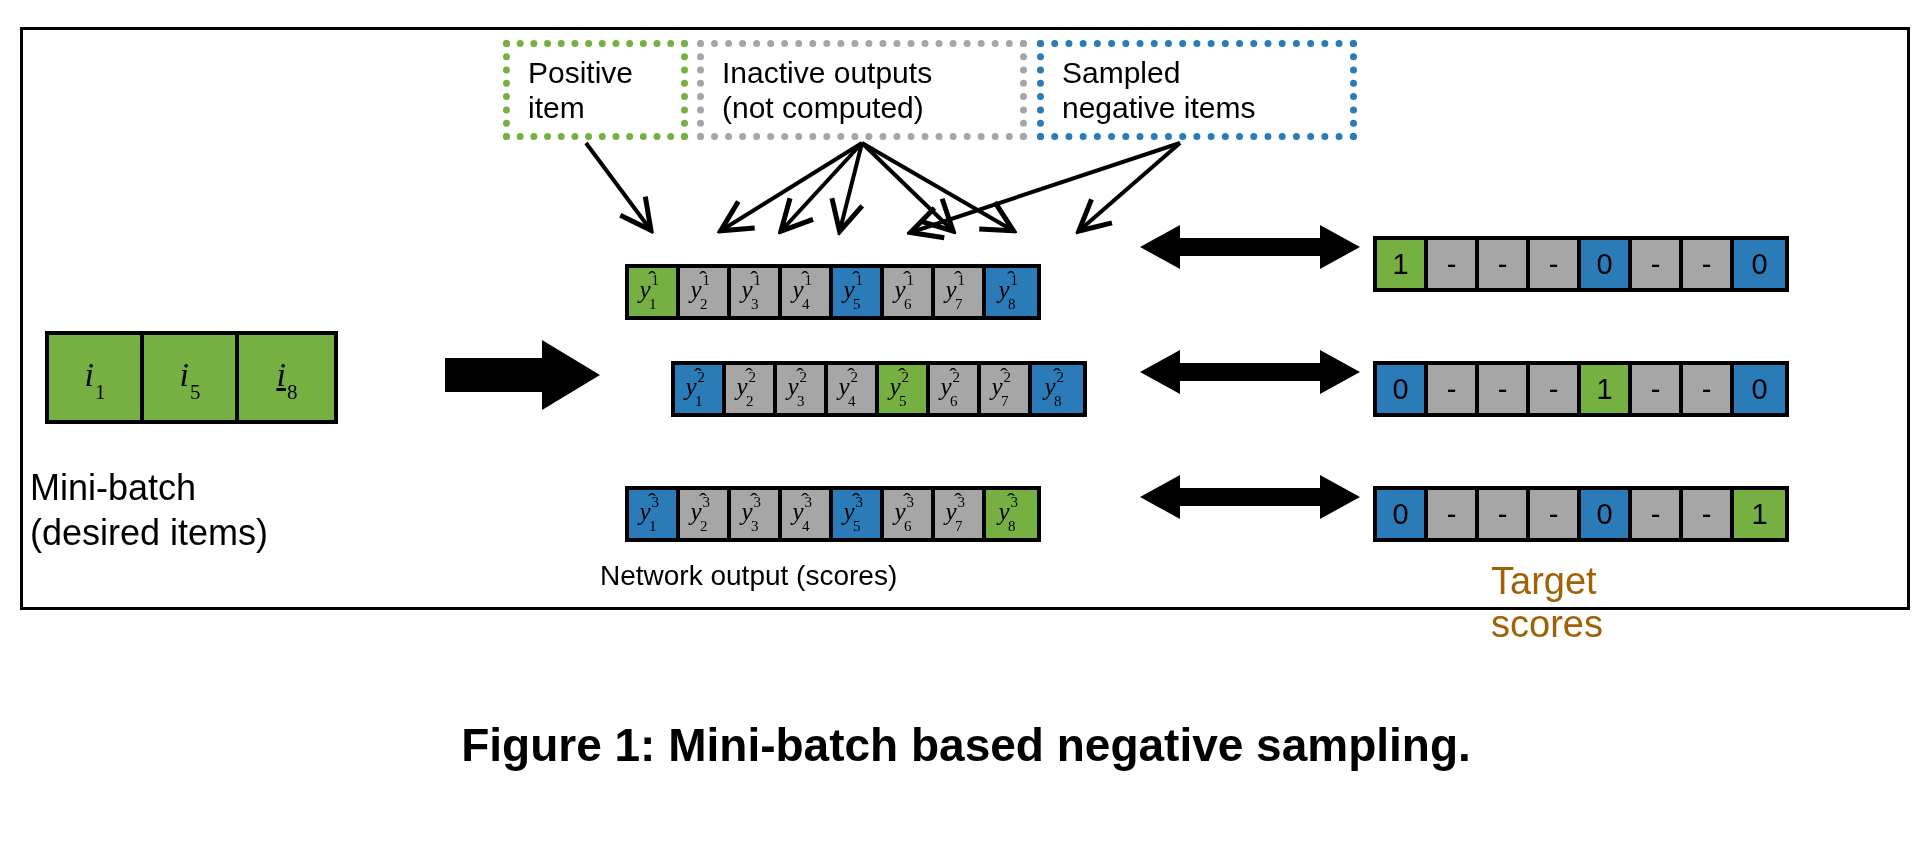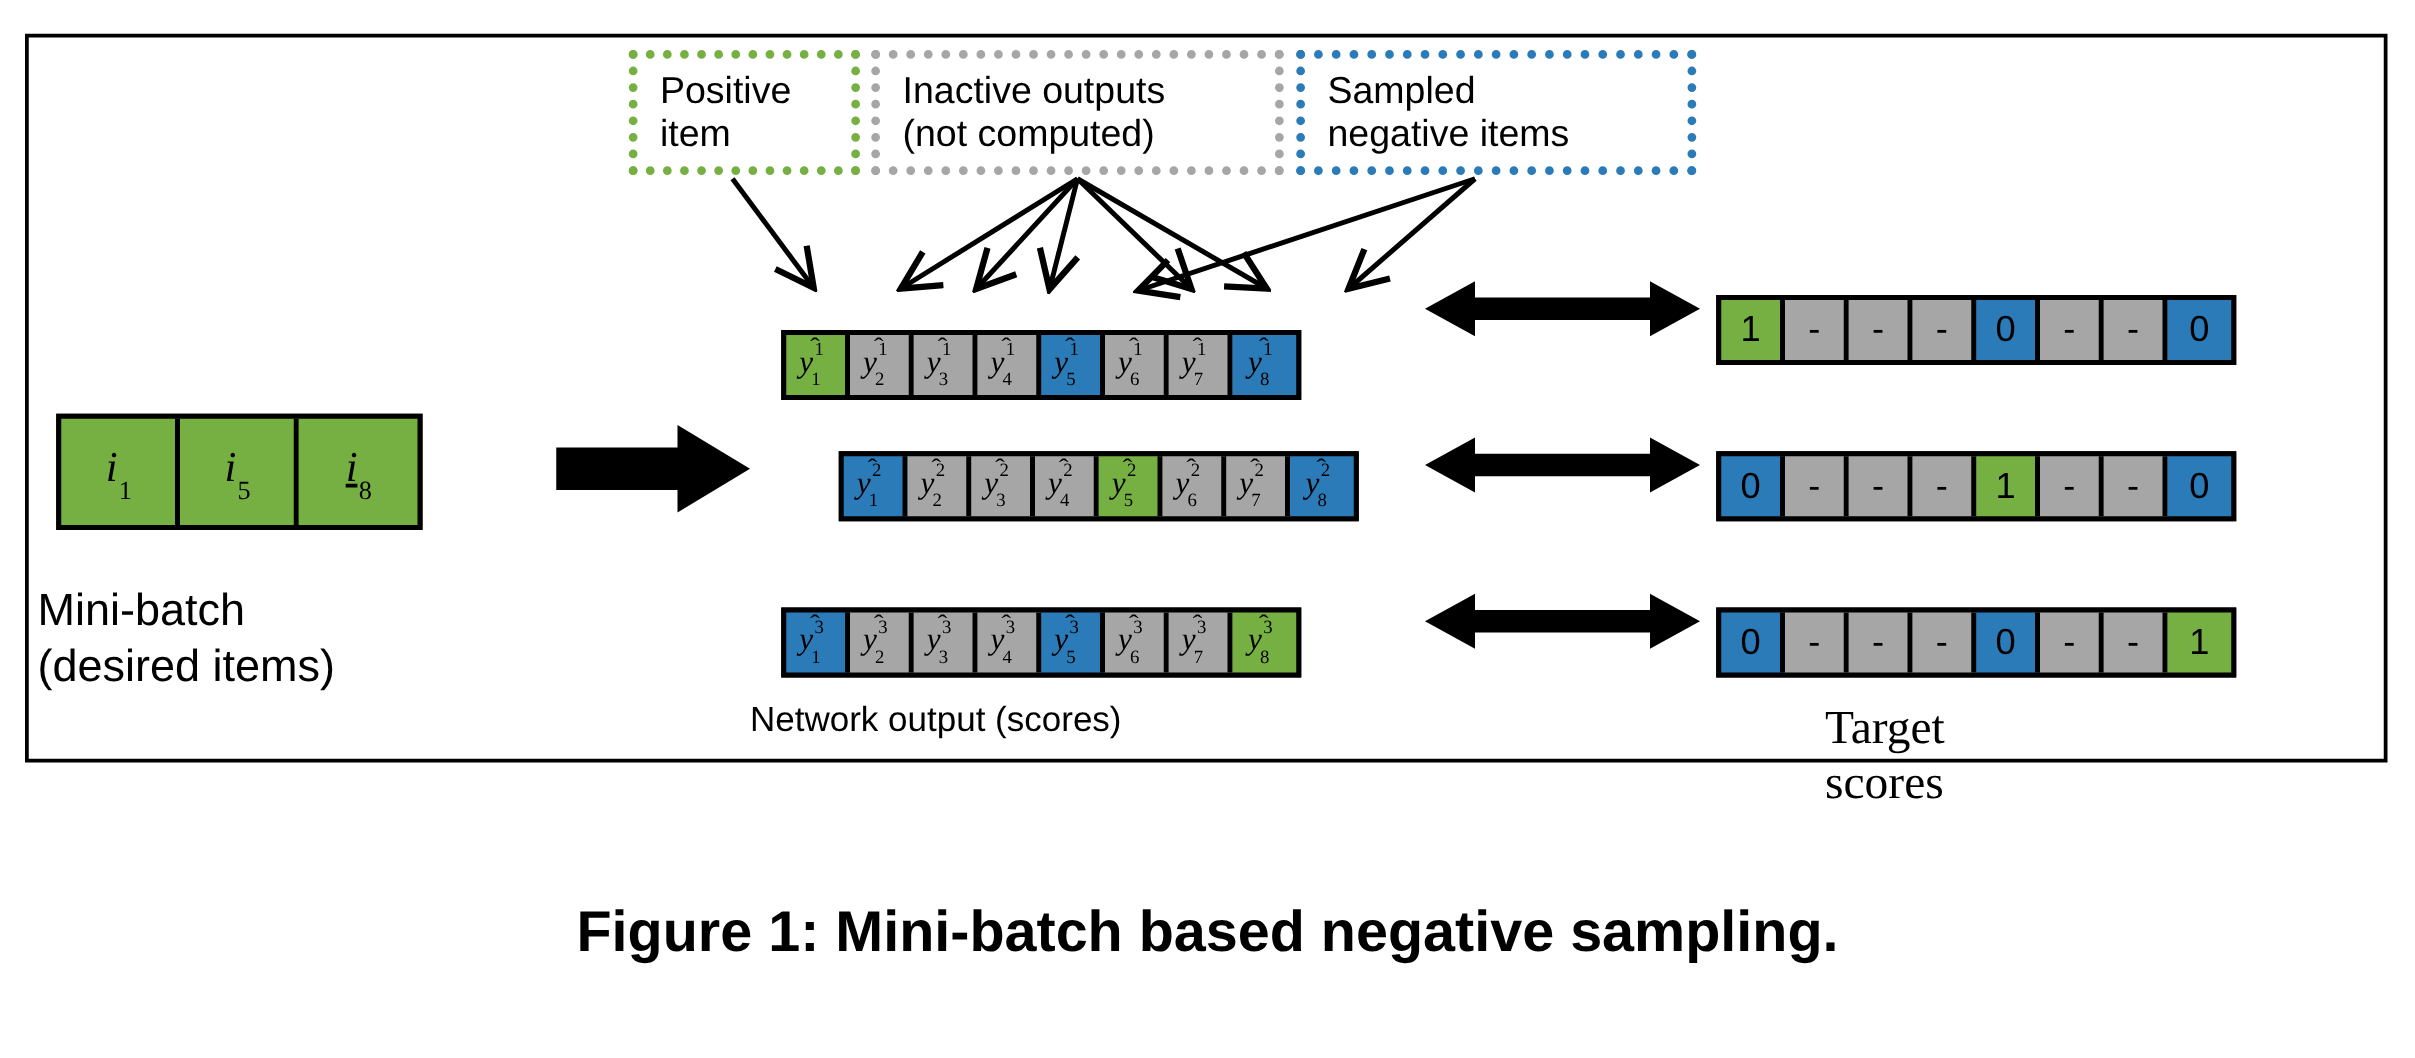--- a/index.html
+++ b/index.html
@@ -66,21 +66,21 @@
   }
   .mb-cell:last-child{border-right:none;text-decoration:underline;}
   .ital{font-family:"Liberation Serif",serif;font-style:italic;font-size:34px;color:#000;}
   .ital .sub2{font-size:21px;font-style:normal;vertical-align:sub;position:relative;top:6px;left:1px;}
 
   .cap-left{
     position:absolute;left:30px;top:465px;width:330px;font-size:36px;color:#000;
     line-height:1.25;white-space:pre-line;text-align:left;
   }
   .cap-net{position:absolute;left:600px;top:560px;font-size:28px;color:#000;}
-  .cap-tgt{position:absolute;left:1460px;top:560px;font-size:38px;color:#000000;font-family:Liberation Serif, serif;}
+  .cap-tgt{position:absolute;left:1491px;top:560px;font-size:38px;color:#a16207;}
 
   
   .figcaption{
     position:absolute;left:0;top:718px;width:1932px;text-align:center;
     font-family:Liberation Sans, sans-serif;font-weight:bold;font-size:46px;color:#000;
   }
 
   svg.overlay{position:absolute;left:0;top:0;width:1932px;height:846px;pointer-events:none;}
 </style>
 </head>

